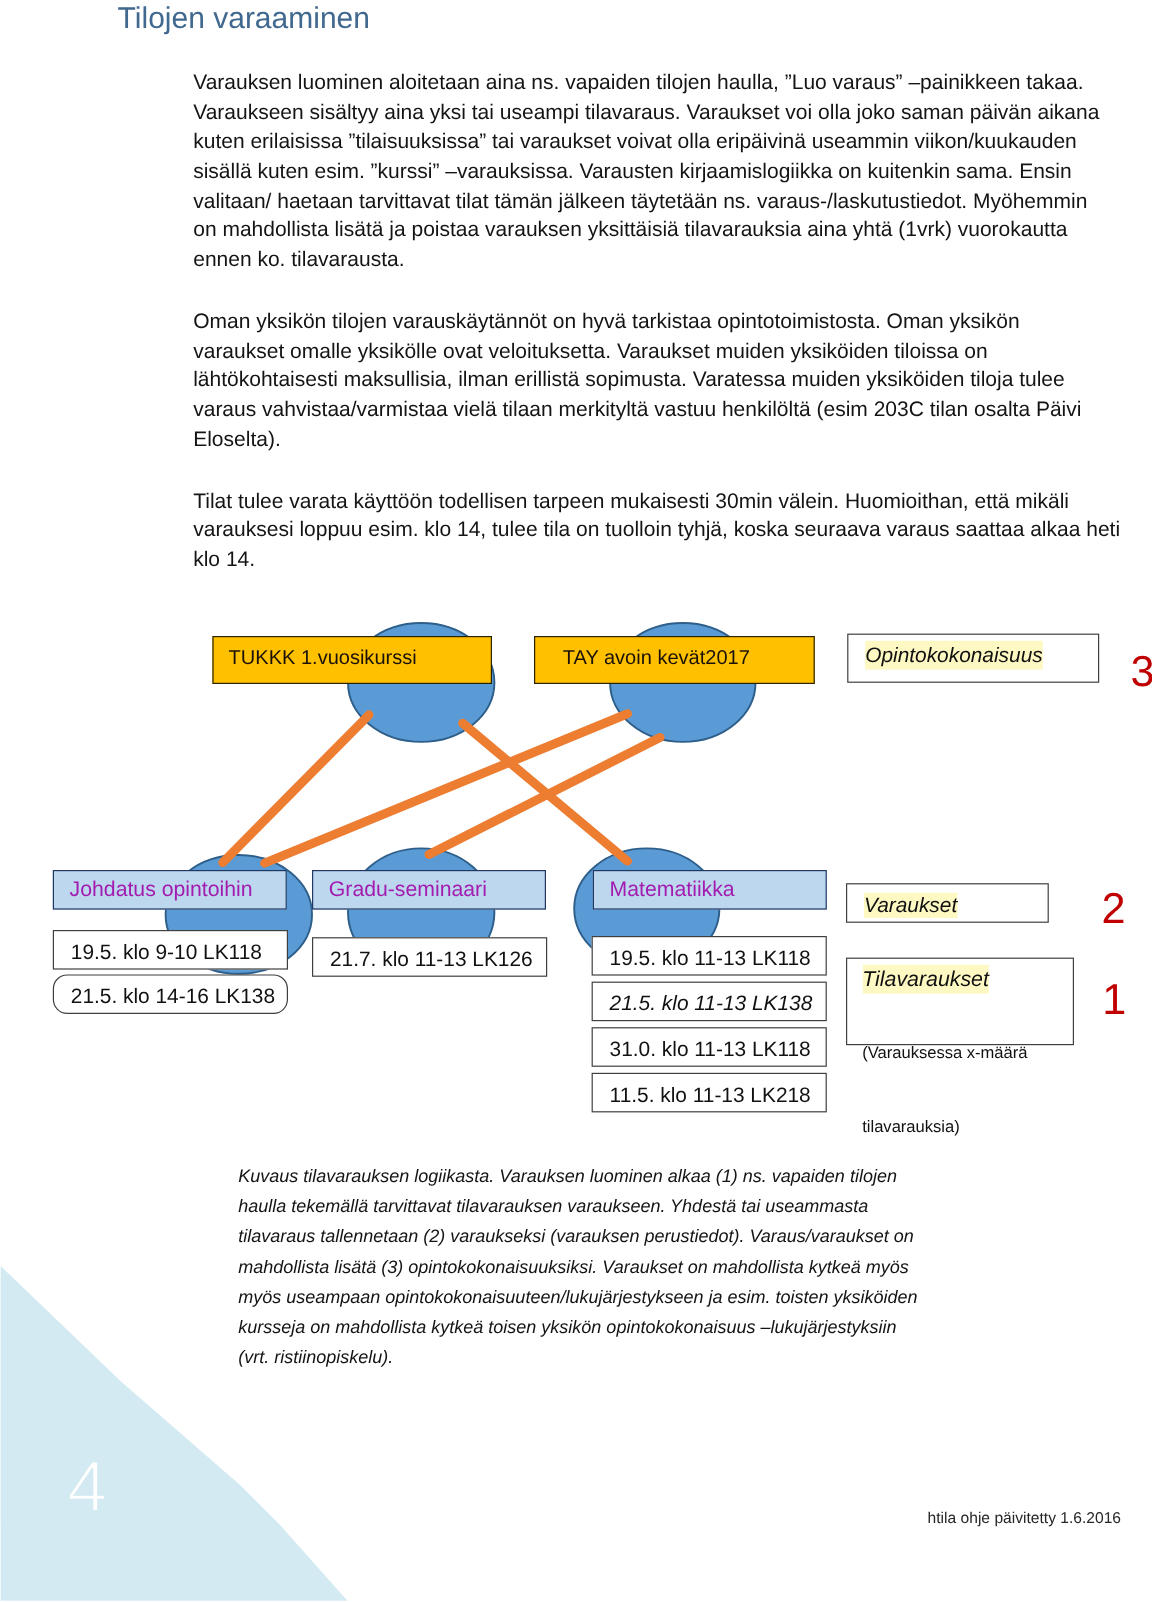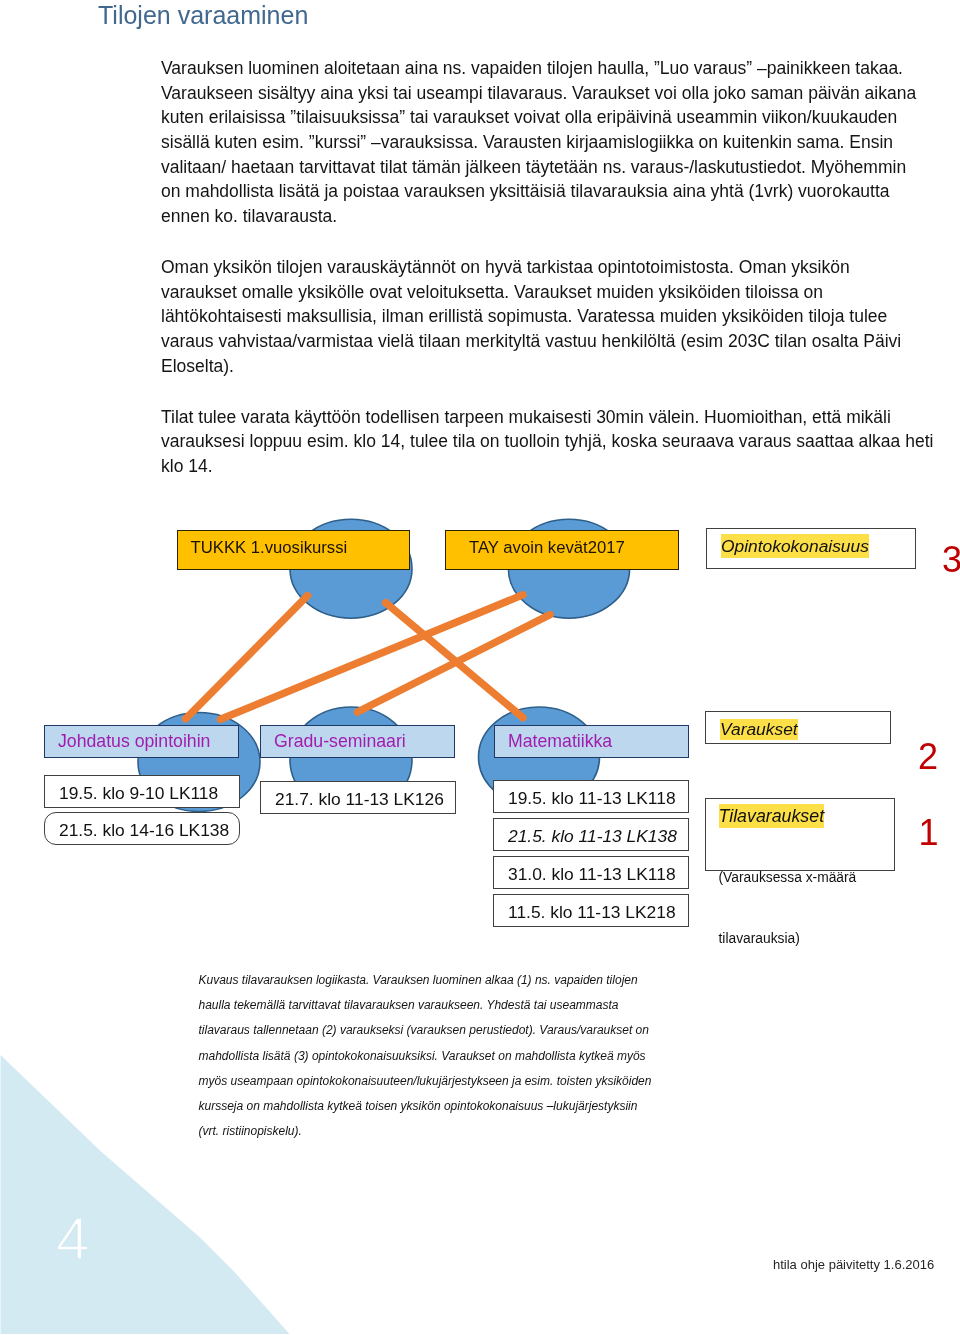--- a/index.html
+++ b/index.html
@@ -4,29 +4,29 @@
 <style>
   html,body{margin:0;padding:0;}
   body{width:960px;height:1335px;background:#ffffff;font-family:"Liberation Sans",sans-serif;overflow:hidden;position:relative;}
   #page{position:absolute;inset:0;width:960px;height:1335px;overflow:hidden;}
   .corner-tri{position:absolute;left:0;bottom:0;width:300px;height:281px;}
   .slide-number{position:absolute;left:56px;top:1209px;font-size:60px;line-height:1;color:#ffffff;-webkit-text-stroke:1.7px #d3eaf2;}
   .title{position:absolute;left:98px;top:0px;font-size:25px;line-height:30px;color:#41688f;letter-spacing:0px;}
   .body-text{position:absolute;left:161px;top:56px;width:800px;font-size:17.5px;line-height:24.65px;color:#141414;text-align:left;}
   .body-text p{margin:0 0 26.4px 0;}
   .tl{display:block;white-space:pre;}
-  .caption{position:absolute;left:198.5px;top:968.3px;width:760px;font-size:12px;line-height:25.1px;font-style:italic;color:#141414;}
+  .caption{position:absolute;left:198.5px;top:968.3px;width:760px;font-size:15px;line-height:25.1px;font-style:italic;color:#141414;}
   .footer{position:absolute;left:773px;top:1257px;font-size:13px;line-height:16px;color:#262626;}
   
   #diagram{position:absolute;left:0;top:0;width:960px;height:1335px;}
   .obox{position:absolute;background:#ffc000;border:1.2px solid #2a2200;box-sizing:border-box;display:flex;align-items:center;font-size:16.7px;color:#1a1208;padding-left:13px;padding-bottom:3px;}
   .wbox{position:absolute;background:#fff;border:1.2px solid #404040;box-sizing:border-box;display:flex;align-items:center;font-size:17.4px;color:#111;padding-left:14px;padding-top:4px;}
   .hbox{position:absolute;background:#bdd7ee;border:1.2px solid #1f3864;box-sizing:border-box;display:flex;align-items:center;font-size:17.7px;color:#a21caf;padding-left:13px;}
   .num{position:absolute;color:#c00000;font-size:36px;line-height:1;}
-  .hl{background:#fde047;}
+  .hl{background:#fef9c3;}
   .hl-tall{padding:1.9px 0 1.6px 0;}
   .tbox{font-size:13.8px;}
   .tbox-title{font-size:17.8px;font-style:italic;line-height:24px;padding-left:13px;}
   .tbox-detail{font-size:13.8px;font-style:normal;line-height:21.5px;padding-left:13px;margin-top:39px;}
 </style>
 </head>
 <body>
 
 <div id="page">
 
@@ -116,21 +116,21 @@
     <div class="wbox" style="left:493px;top:818px;width:196px;height:33px;font-style:italic;">
       <span>21.5. klo 11-13 LK138</span>
     </div>
     <div class="wbox" style="left:493px;top:856px;width:196px;height:33px;">
       <span>31.0. klo 11-13 LK118</span>
     </div>
     <div class="wbox" style="left:493px;top:894px;width:196px;height:33px;">
       <span>11.5. klo 11-13 LK218</span>
     </div>
 
-    <div class="wbox" style="left:705px;top:711px;width:186px;height:32.5px;font-style:italic;">
+    <div class="wbox" style="left:705px;top:736px;width:169px;height:32.5px;font-style:italic;">
       <span class="hl">Varaukset</span>
     </div>
     <div class="num" style="left:918px;top:738.5px;">2</div>
 
     <div class="wbox tbox" style="left:704.5px;top:797.5px;width:190px;height:73.5px;padding-left:0;display:block;padding-top:5.5px;">
       <div class="tbox-title"><span class="hl hl-tall">Tilavaraukset</span></div>
       <div class="tbox-detail">(Varauksessa x-määrä</div>
       <div class="tbox-detail">tilavarauksia)</div>
     </div>
     <div class="num" style="left:918.5px;top:815px;">1</div>

